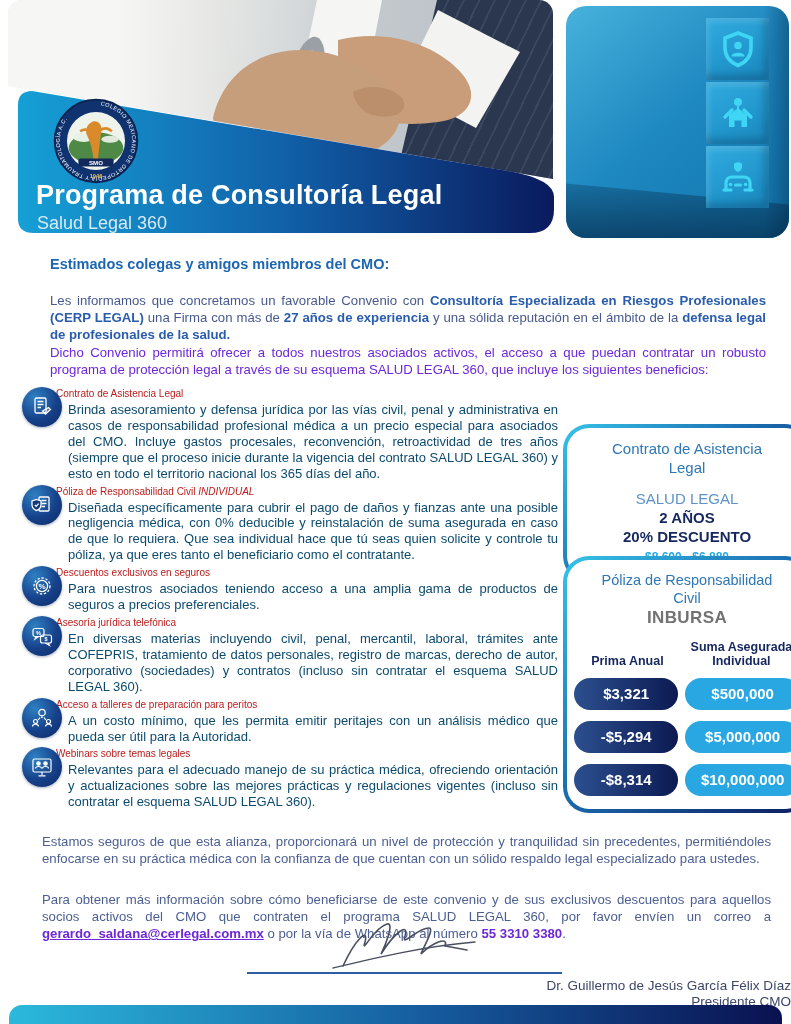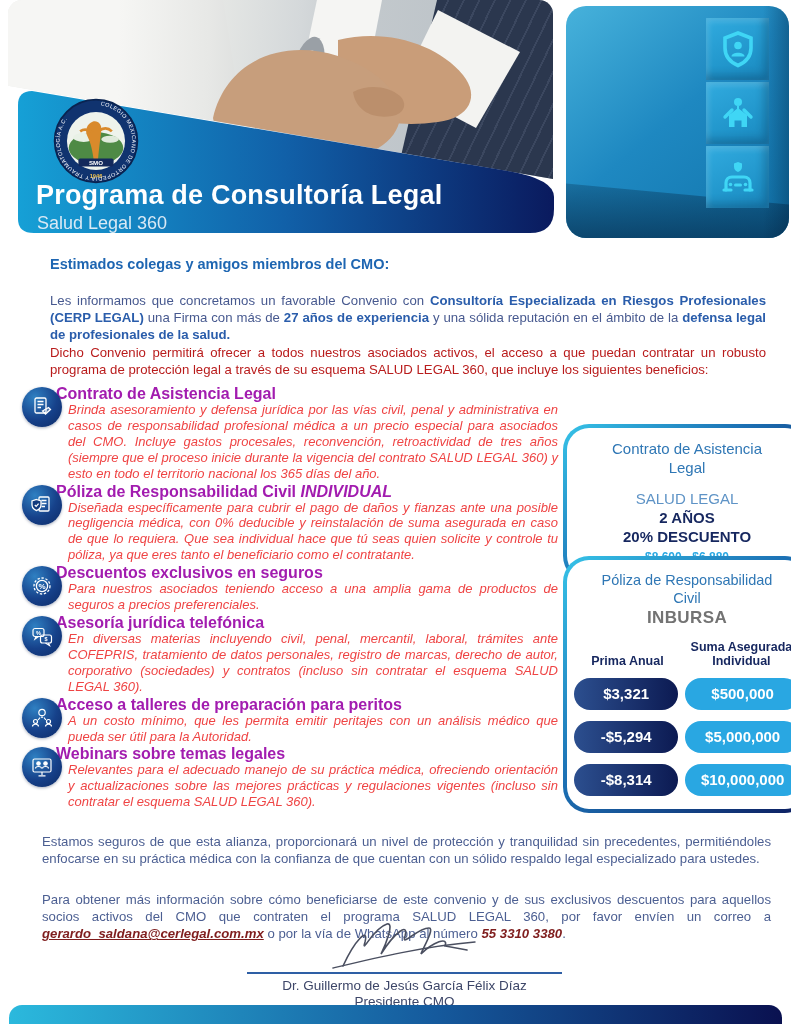--- a/index.html
+++ b/index.html
@@ -34,34 +34,34 @@
   .block{position:absolute;left:140px;width:63px;height:62px;
          background:linear-gradient(155deg,#31abdf 0%,#1f93c9 70%,#1a85bb 100%);
          box-shadow:inset -5px -5px 9px rgba(0,35,70,.28),inset 2px 3px 6px rgba(255,255,255,.18);
          display:flex;align-items:center;justify-content:center;}
   .block1{top:12px}.block2{top:76px}.block3{top:140px}
 
   
   .greeting{position:absolute;left:50px;top:256px;font-size:14.5px;font-weight:700;color:#1e66b2;}
   .para{font-size:13.2px;line-height:17px;text-align:justify;}
   .p1{position:absolute;left:50px;top:279px;width:716px;color:#47598f;}
-  .p2{position:absolute;left:50px;top:331px;width:716px;color:#b91c1c;}
+  .p2{position:absolute;left:50px;top:331px;width:716px;color:#6d28d9;}
   .rich .b{font-weight:700;}
   .p1 .b{color:#2a5dab;}
   .rich .i{font-style:italic;}
   .rich .u{text-decoration:underline;}
 
   
   .benefits{position:absolute;left:22px;top:386px;width:536px;}
   .benefit{position:relative;margin-bottom:2px;padding-left:46px;min-height:42px;}
   .bicon{position:absolute;left:0;top:1px;width:40px;height:40px;border-radius:50%;
          background:radial-gradient(circle at 32% 26%,#2f80c2 0%,#16418a 55%,#0d2a66 100%);
          box-shadow:0 1px 3px rgba(10,30,70,.35);display:flex;align-items:center;justify-content:center;}
-  .benefit-title{margin-left:-12px;font-size:16px;line-height:16px;font-weight:700;color:#a21caf;}
-  .benefit-body{font-size:13px;line-height:15.9px;text-align:justify;color:#ef4444;font-style:italic;}
+  .benefit-title{margin-left:-12px;font-size:10px;line-height:16px;font-weight:400;color:#b91c1c;}
+  .benefit-body{font-size:13px;line-height:15.9px;text-align:justify;color:#0c4a6e;}
 
   
   .sidebox{position:absolute;left:563px;width:248px;padding:4px;border-radius:26px;box-sizing:border-box;
            background:linear-gradient(135deg,#36c3e8 0%,#1c70b4 45%,#0c1c5e 100%);}
   .sidebox-inner{background:#fff;border-radius:22px;padding:11px 7px;text-align:center;}
   .box1{top:424px;}
   .box2{top:556px;}
   .sb-title{font-size:15px;line-height:19px;color:#2f77b5;}
   .sb-steel{font-size:15px;line-height:19px;color:#5e93c6;margin-top:12px;}
   .sb-navy{font-size:15px;line-height:19px;font-weight:800;color:#16275f;}
@@ -72,24 +72,24 @@
   .sb-head{font-size:12.5px;line-height:14px;font-weight:800;color:#16275f;}
   .sb-row{display:grid;grid-template-columns:1fr 1.1fr;gap:7px;margin-bottom:11px;}
   .pill{height:32px;line-height:32px;border-radius:17px;font-size:15px;font-weight:800;color:#fff;}
   .pill-dark{background:linear-gradient(90deg,#2c4f8f,#0c1a52);}
   .pill-light{background:#29a7e2;}
   .sb-row:last-child{margin-bottom:2px;}
 
   
   .closing1{position:absolute;left:42px;top:820px;width:729px;color:#4c5f92;}
   .closing2{position:absolute;left:42px;top:878px;width:729px;color:#4c5f92;}
-  .closing2 .b{color:#7f1d1d;font-style:italic;}
-
-  
-  .sig{position:absolute;left:0;right:0;top:920px;text-align:center;color:#3d4668;padding-left:18px;}
+  .closing2 .b{color:#6d28d9;}
+
+  
+  .sig{position:absolute;left:0;right:0;top:920px;text-align:right;color:#3d4668;padding-left:18px;}
   .scribble{display:block;margin:0 auto;}
   .sig-line{width:315px;height:2px;background:#2e5fa5;margin:0 auto 4px;}
   .sig-name{font-size:13.5px;line-height:16px;}
   .sig-role{font-size:13.5px;line-height:16px;}
 
   
   .footbar{position:absolute;left:9px;right:9px;bottom:0;height:19px;border-radius:13px 13px 0 0;
            background:linear-gradient(90deg,#2bb9dd 0%,#155a9d 55%,#0a1150 100%);}
 </style>
 </head>

